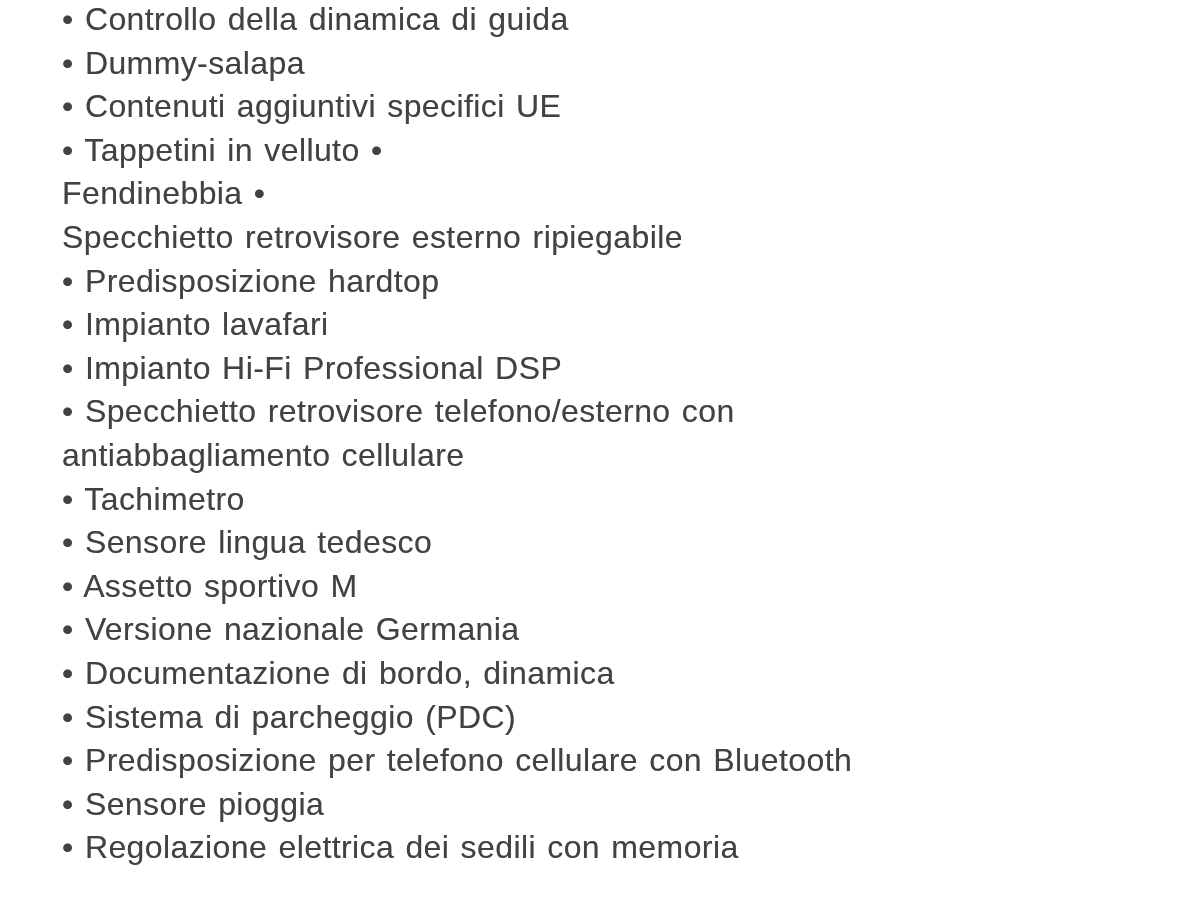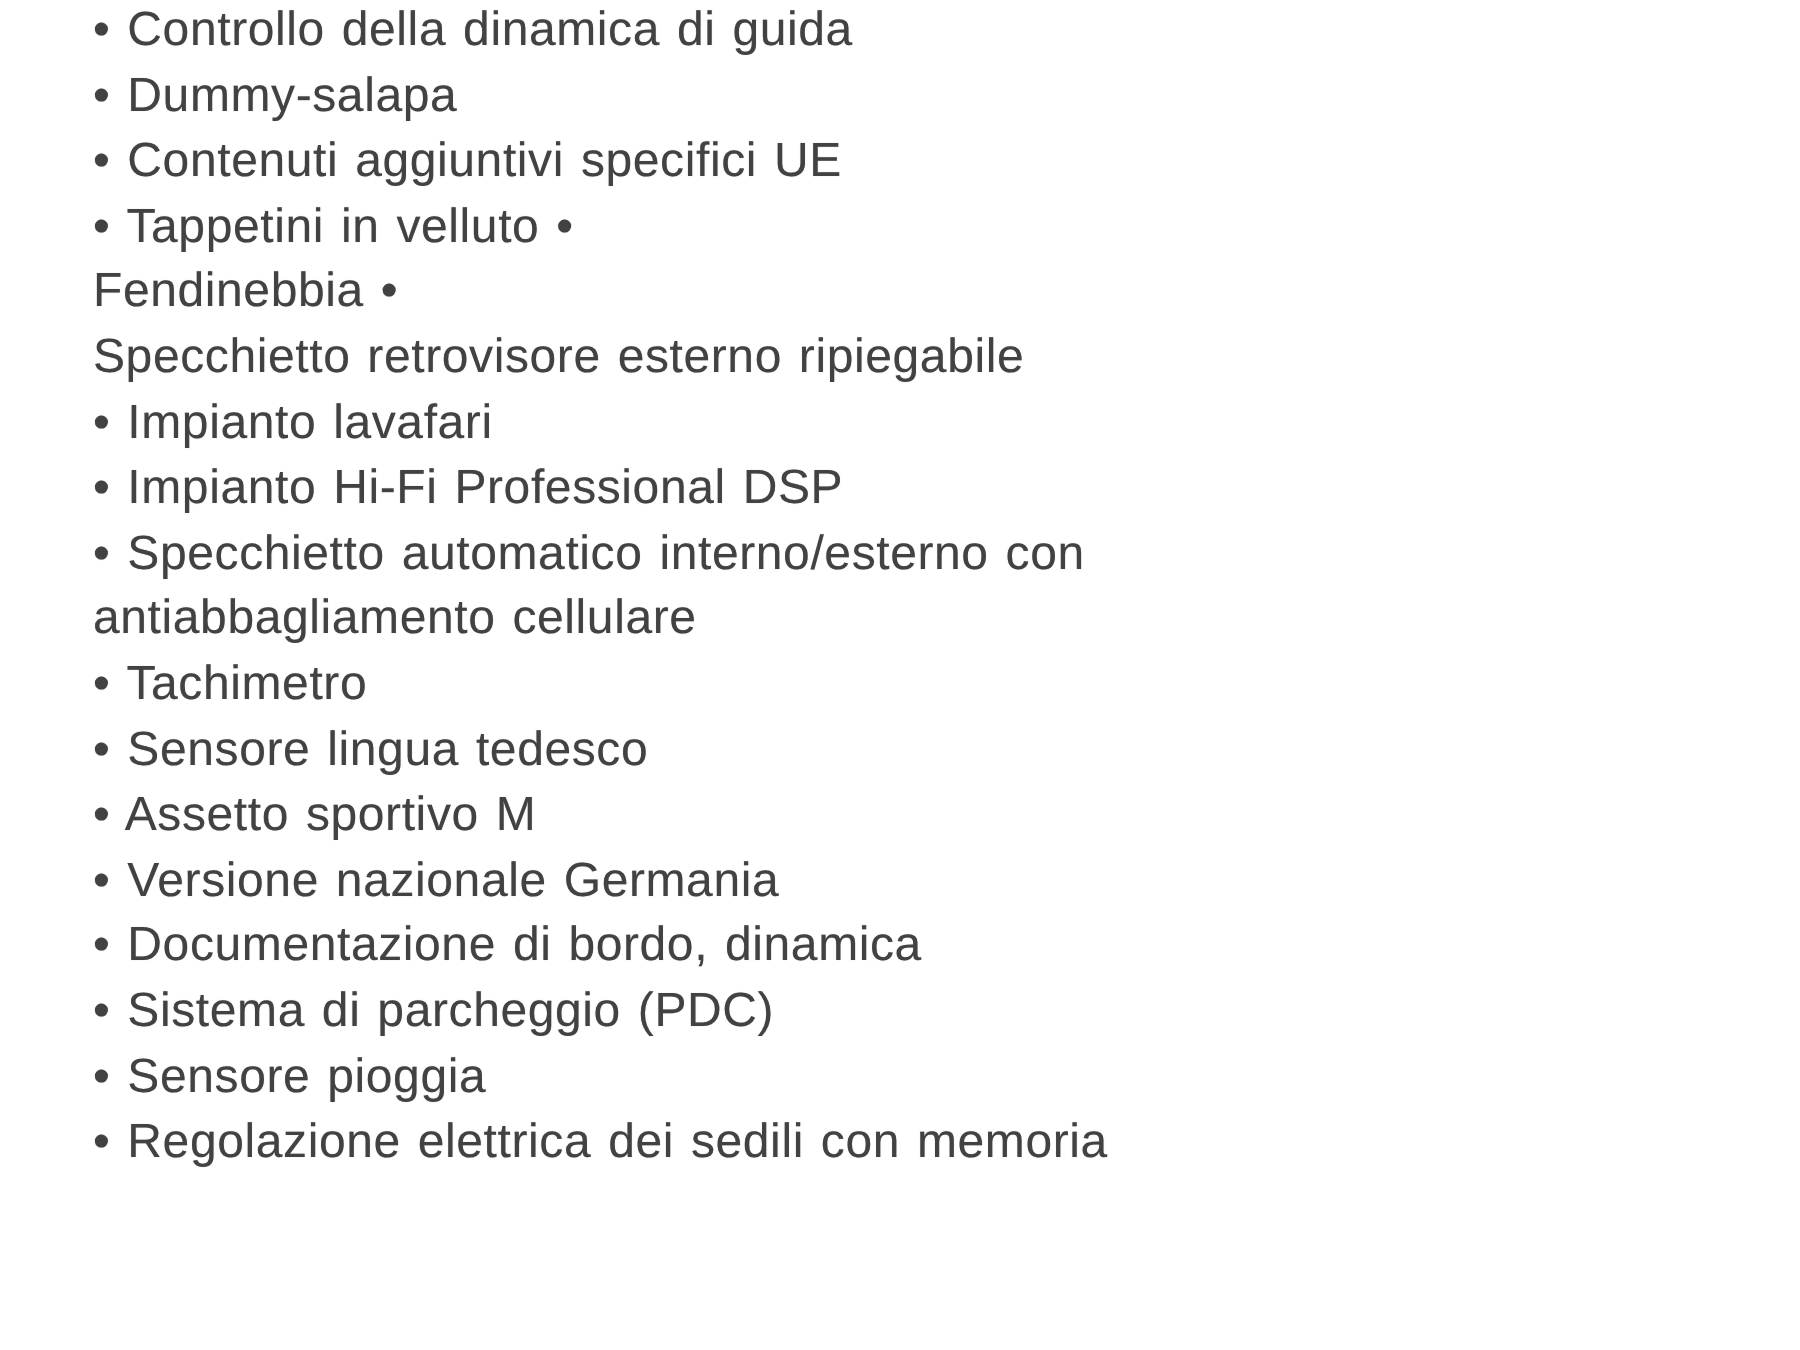--- a/index.html
+++ b/index.html
@@ -35,25 +35,27 @@
 </head>
 <body>
 
 <div class="equipment-list">
   <div class="equipment-line">• Controllo della dinamica di guida</div>
   <div class="equipment-line">• Dummy-salapa</div>
   <div class="equipment-line">• Contenuti aggiuntivi specifici UE</div>
   <div class="equipment-line">• Tappetini in velluto •</div>
   <div class="equipment-line">Fendinebbia •</div>
   <div class="equipment-line">Specchietto retrovisore esterno ripiegabile</div>
+  <div class="equipment-line">• Predisposizione hardtop</div>
   <div class="equipment-line">• Impianto lavafari</div>
   <div class="equipment-line">• Impianto Hi-Fi Professional DSP</div>
-  <div class="equipment-line">• Specchietto automatico interno/esterno con</div>
+  <div class="equipment-line">• Specchietto retrovisore telefono/esterno con</div>
   <div class="equipment-line">antiabbagliamento cellulare</div>
   <div class="equipment-line">• Tachimetro</div>
   <div class="equipment-line">• Sensore lingua tedesco</div>
   <div class="equipment-line">• Assetto sportivo M</div>
   <div class="equipment-line">• Versione nazionale Germania</div>
   <div class="equipment-line">• Documentazione di bordo, dinamica</div>
   <div class="equipment-line">• Sistema di parcheggio (PDC)</div>
+  <div class="equipment-line">• Predisposizione per telefono cellulare con Bluetooth</div>
   <div class="equipment-line">• Sensore pioggia</div>
   <div class="equipment-line">• Regolazione elettrica dei sedili con memoria</div>
 </div>
 
 </body></html>

